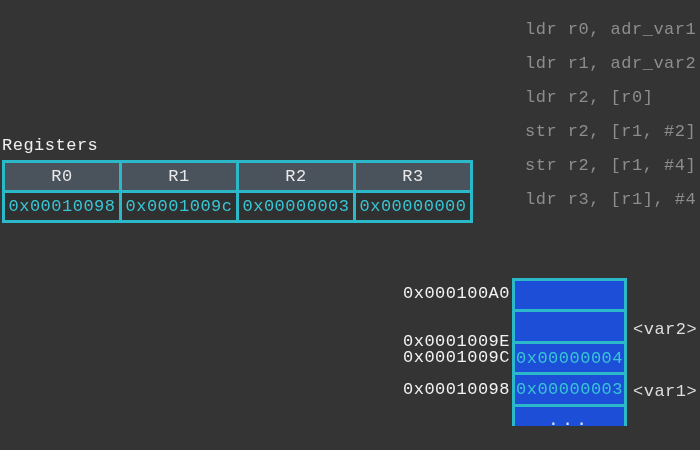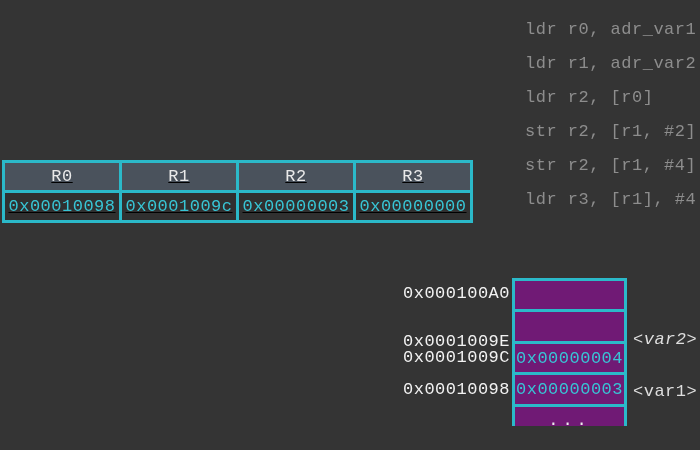--- a/index.html
+++ b/index.html
@@ -9,65 +9,66 @@
     overflow:hidden;
   }
   
   .asm { position:absolute; left:525px; top:13px; color:#8d8d8d; }
   .asm-line { height:34px; line-height:34px; white-space:pre; }
 
   
   .reg-title { position:absolute; left:2px; top:136px; color:#f0f0f0; height:20px; line-height:20px; }
   .reg-table {
     position:absolute; left:2px; top:160px; width:471px;
-    border-collapse:collapse; table-layout:fixed;text-decoration:underline;
+    border-collapse:collapse; table-layout:fixed;
   }
   .reg-table th, .reg-table td {
     border:3px solid #2bb9c9; text-align:center; height:27px; padding:0;
     font-weight:normal; font-size:17px; letter-spacing:0.5px;
   }
   .reg-table th { background:#4a525c; color:#e9e9e9; }
   .reg-table td { color:#38c5d5; background:#303030; }
 
   
   .mem-title { position:absolute; left:512px; top:251px; width:115px; text-align:center; color:#f0f0f0; height:20px; line-height:20px; }
   .mem-box {
     position:absolute; left:512px; top:278px; width:115px; height:160px;
     border:3px solid #2bb9c9; box-sizing:border-box;
-    display:flex; flex-direction:column; background:#701a75;
+    display:flex; flex-direction:column; background:#1d4ed8;
   }
   .mem-cell {
     flex:1; border-top:3px solid #2bb9c9;
     display:flex; align-items:center; justify-content:center;
     color:#38c5d5; white-space:pre;
   }
   .mem-cell:first-child { border-top:none; }
   .mem-cell.dots { color:#ececec; letter-spacing:4px; }
   .mem-addr {
     position:absolute; left:403px; width:104px; text-align:right;
     color:#f2f2f2; height:20px; line-height:20px; white-space:pre;
   }
   .addr-0 { top:284px; } .addr-1 { top:316px;margin-top:16px; } .addr-2 { top:348px; } .addr-3 { top:380px; }
   .var-label { position:absolute; left:633px; color:#dedede; height:20px; line-height:20px; white-space:pre; }
-  .var-2 { top:330px;font-style:italic; } .var-1 { top:382px; }
+  .var-2 { top:320px; } .var-1 { top:382px; }
 </style>
 </head>
 <body>
 
 <div class="canvas">
 
   <div class="asm">
     <div class="asm-line">ldr r0, adr_var1</div>
     <div class="asm-line">ldr r1, adr_var2</div>
     <div class="asm-line">ldr r2, [r0]</div>
     <div class="asm-line">str r2, [r1, #2]</div>
     <div class="asm-line">str r2, [r1, #4]!</div>
     <div class="asm-line">ldr r3, [r1], #4</div>
   </div>
 
+  <div class="reg-title">Registers</div>
 
   <table class="reg-table">
     <tbody>
         <tr>
       <th>R0</th>
       <th>R1</th>
       <th>R2</th>
       <th>R3</th>
     </tr>
     <tr>

